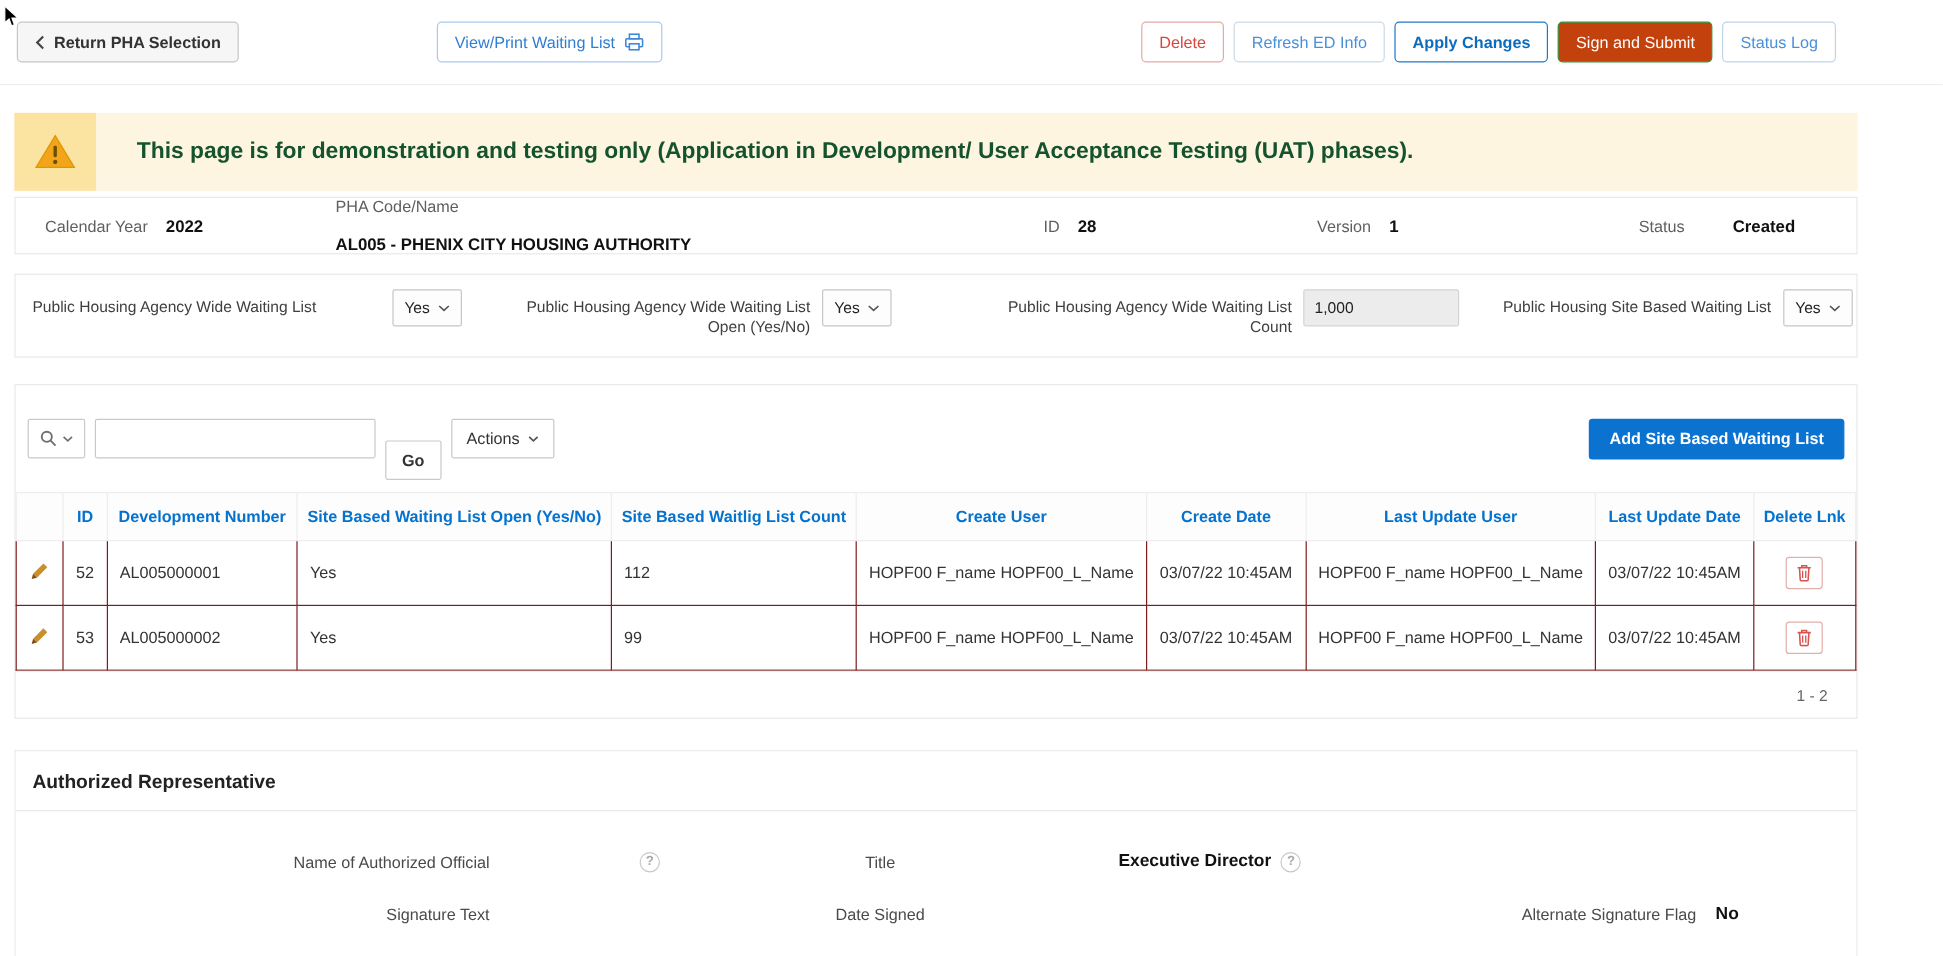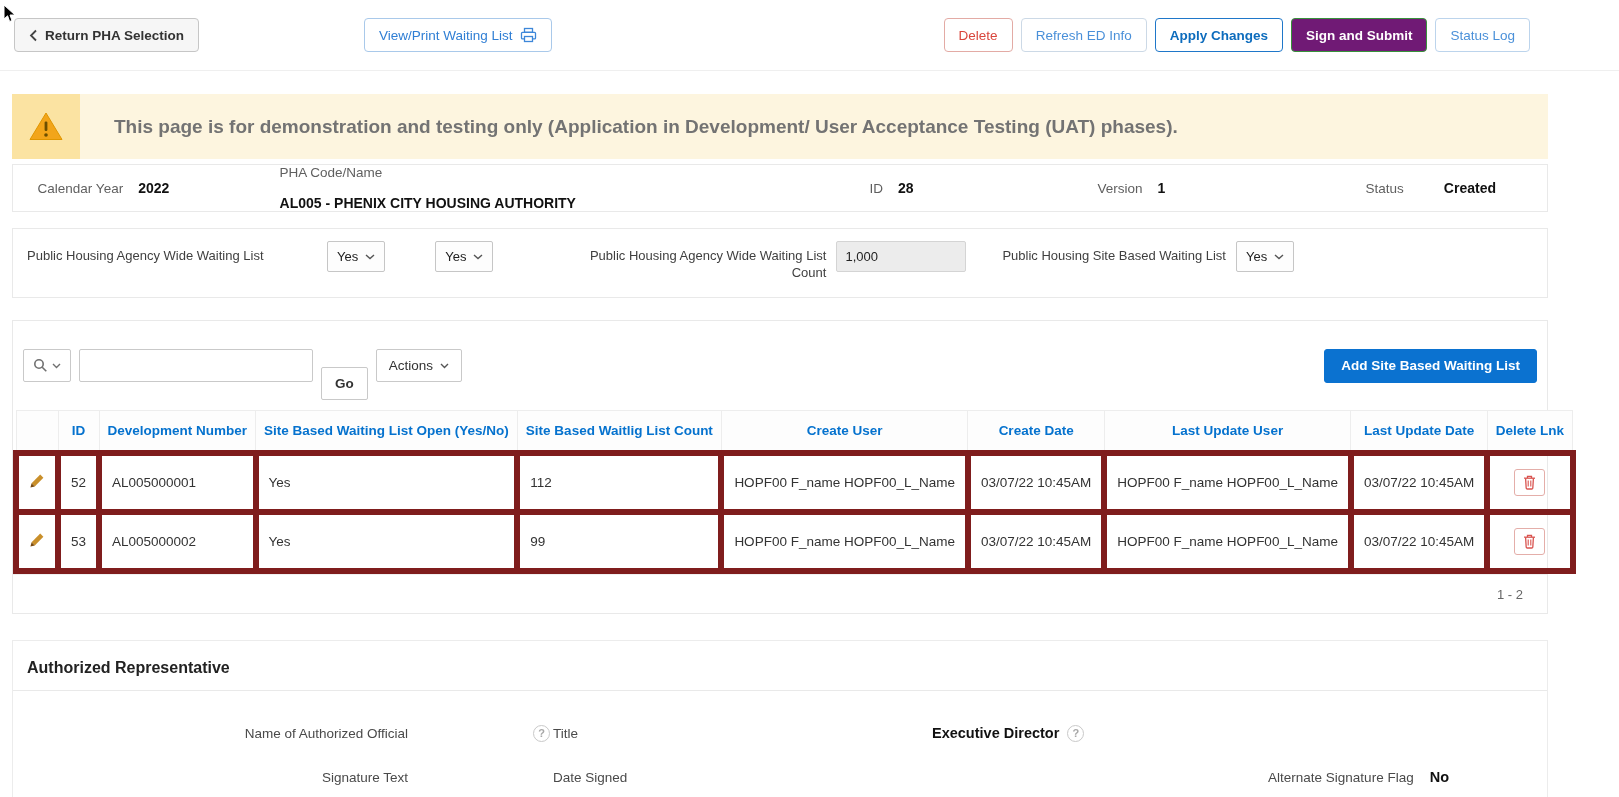--- a/index.html
+++ b/index.html
@@ -14,29 +14,29 @@
   
   .toolbar{height:70px;display:flex;align-items:center;padding:0 89px 0 14px;border-bottom:1px solid #efefef;background:#fff;}
   .btn{display:inline-flex;align-items:center;gap:7px;height:34px;padding:0 14px;background:#fff;
        border:1px solid #c9c9c9;border-radius:4px;font-size:13.5px;cursor:pointer;white-space:nowrap;}
   .btn-return{background:#f6f6f6;border-color:#c6c6c6;color:#333;font-weight:bold;}
   .btn-viewprint{margin-left:165px;color:#2f7ed4;border-color:#a9c9ea;}
   .toolbar-right{margin-left:auto;display:flex;gap:8px;}
   .btn-delete{color:#d9463c;border-color:#e3aba5;}
   .btn-refresh{color:#4a90d9;border-color:#ccd9e6;}
   .btn-apply{color:#0d6cbd;border-color:#1f77c9;font-weight:bold;}
-  .btn-sign{color:#fff;background:#701a75;border-color:#38913b;font-weight:bold;}
+  .btn-sign{color:#fff;background:#c2410c;border-color:#38913b;font-weight:normal;}
   .btn-status{color:#4a90d9;border-color:#bcd4ec;}
 
   .page{width:1536px;margin-left:12px;}
 
   
   .warning{margin-top:23px;display:flex;align-items:stretch;background:#fdf5df;min-height:65px;}
   .warning-icon-box{width:68px;background:#fbe3a2;display:flex;align-items:center;justify-content:center;flex:none;}
-  .warning-text{display:flex;align-items:center;padding:0 20px 0 34px;font-size:19px;font-weight:bold;color:#737373;}
+  .warning-text{display:flex;align-items:center;padding:0 20px 0 34px;font-size:19px;font-weight:bold;color:#14532d;}
 
   
   .infobar{margin-top:5px;height:46px;border:1px solid #e9e9e9;display:flex;align-items:center;
            padding-left:36px;font-size:13.5px;background:#fff;justify-content:flex-end;}
   .info-item{display:flex;align-items:baseline;gap:15px;flex:none;}
   .info-label{color:#5f5f5f;}
   .info-value{font-weight:bold;font-size:14px;color:#111;}
   .iw1{width:242px;} .iw2{width:590px;flex-direction:column;} .iw3{width:228px;} .iw4{width:268px;}
   .info-right{flex:1;justify-content:flex-end;padding-right:51px;gap:40px;}
 
@@ -63,38 +63,38 @@
   .go-btn{height:33px;padding:0 13px;border:1px solid #c9c9c9;background:#fff;border-radius:2px;
           font-weight:bold;font-size:13.5px;color:#333;cursor:pointer;margin-top:36px;}
   .actions-btn{height:33px;padding:0 12px;border:1px solid #c9c9c9;background:#fff;border-radius:2px;
           font-size:13.5px;color:#333;display:inline-flex;align-items:center;gap:7px;cursor:pointer;}
   .add-btn{margin-left:auto;height:34px;padding:0 16px;background:#0b72d0;border:1px solid #0b72d0;
           color:#fff;font-weight:bold;font-size:13.5px;border-radius:3px;cursor:pointer;}
 
   table{width:100%;border-collapse:collapse;font-size:13.5px;}
   thead th{color:#0572ce;font-weight:bold;text-align:center;padding:12px 8px;border:1px solid #ededed;
            background:#fdfdfd;white-space:nowrap;cursor:pointer;}
-  tbody td{padding:13px 10px;border:6px solid #7f1d1d;color:#333;white-space:nowrap;}
+  tbody td{padding:13px 10px;border:1px solid #7f1d1d;color:#333;white-space:nowrap;}
   .ta-c{text-align:center;}
   .edit-btn{background:none;border:none;padding:0;cursor:pointer;line-height:0;}
   .trash-btn{width:31px;height:27px;border:1px solid #e4aea9;border-radius:3px;background:#fff;
              display:inline-flex;align-items:center;justify-content:center;cursor:pointer;}
   .irr-footer{display:flex;justify-content:flex-end;align-items:center;height:38px;
               border-top:1px solid #f0f0f0;padding-right:24px;color:#666;font-size:13px;}
 
   
   .auth{margin-top:26px;border:1px solid #ececec;border-bottom:none;min-height:237px;background:#fff;}
   .auth-title{font-size:16px;font-weight:bold;color:#222;padding:18px 14px 13px;border-bottom:1px solid #e9e9e9;}
   .auth-body{padding-top:20px;font-size:13.5px;}
   .auth-row{display:flex;align-items:center;height:44px;}
   .auth-left{display:flex;align-items:center;width:540px;flex:none;}
   .auth-label-l{width:395px;text-align:right;color:#4a4a4a;}
   .auth-left .help{margin-left:125px;}
   .auth-mid{display:flex;align-items:center;width:560px;flex:none;}
-  .auth-label-m{width:361px;text-align:left;color:#4a4a4a;}
+  .auth-label-m{width:361px;text-align:center;color:#4a4a4a;}
   .auth-value{font-weight:bold;font-size:14.5px;color:#111;margin-left:18px;}
   .auth-mid .help{margin-left:8px;}
   .auth-right{flex:1;display:flex;align-items:center;justify-content:flex-end;padding-right:98px;gap:16px;color:#4a4a4a;}
   .help{width:17px;height:17px;border:1.5px solid #c9c9c9;border-radius:50%;color:#a8a8a8;font-size:11px;
         font-weight:bold;display:inline-flex;align-items:center;justify-content:center;flex:none;cursor:pointer;box-sizing:border-box;}
 
   .cursor{position:absolute;top:4px;left:3px;z-index:50;pointer-events:none;}
 </style>
 </head>
 <body>
@@ -172,20 +172,21 @@
       <span class="f-label">Public Housing Agency Wide Waiting List</span>
       <div class="selectbox">
         <span>Yes</span>
         <svg width="10" height="6" viewBox="0 0 10 6">
           <polyline points="1,1 5,4.6 9,1" fill="none" stroke="#555" stroke-width="1.4"></polyline>
         </svg>
       </div>
     </div>
 
     <div class="field f-g2">
+      <span class="f-label">Public Housing Agency Wide Waiting List Open (Yes/No)</span>
       <div class="selectbox">
         <span>Yes</span>
         <svg width="10" height="6" viewBox="0 0 10 6">
           <polyline points="1,1 5,4.6 9,1" fill="none" stroke="#555" stroke-width="1.4"></polyline>
         </svg>
       </div>
     </div>
 
     <div class="field f-g3">
       <span class="f-label">Public Housing Agency Wide Waiting List Count</span>

